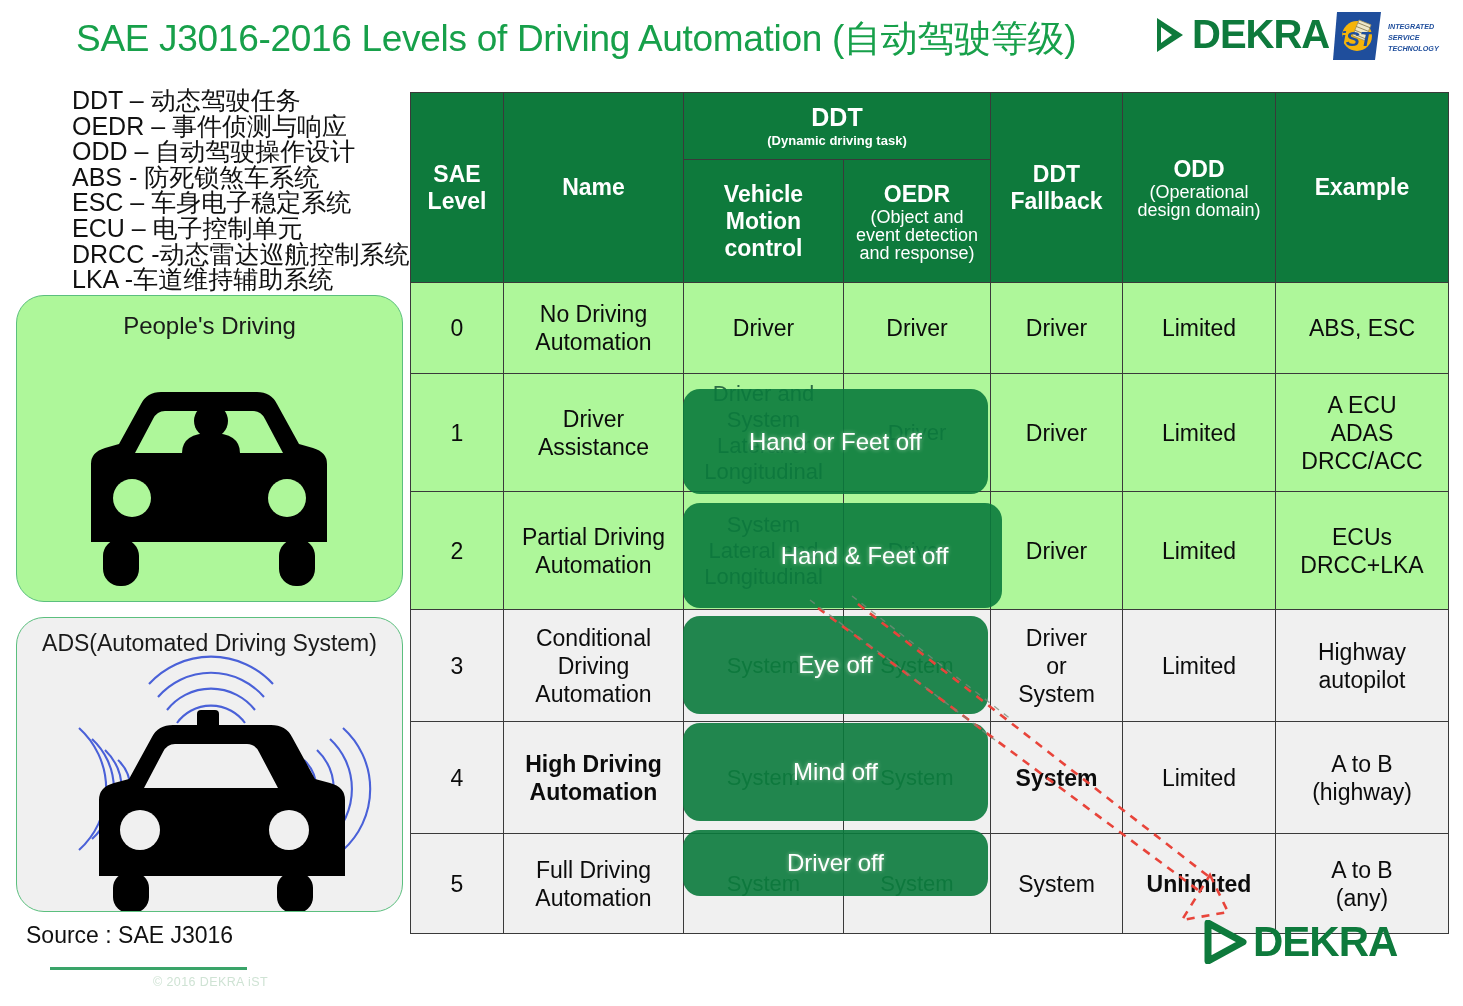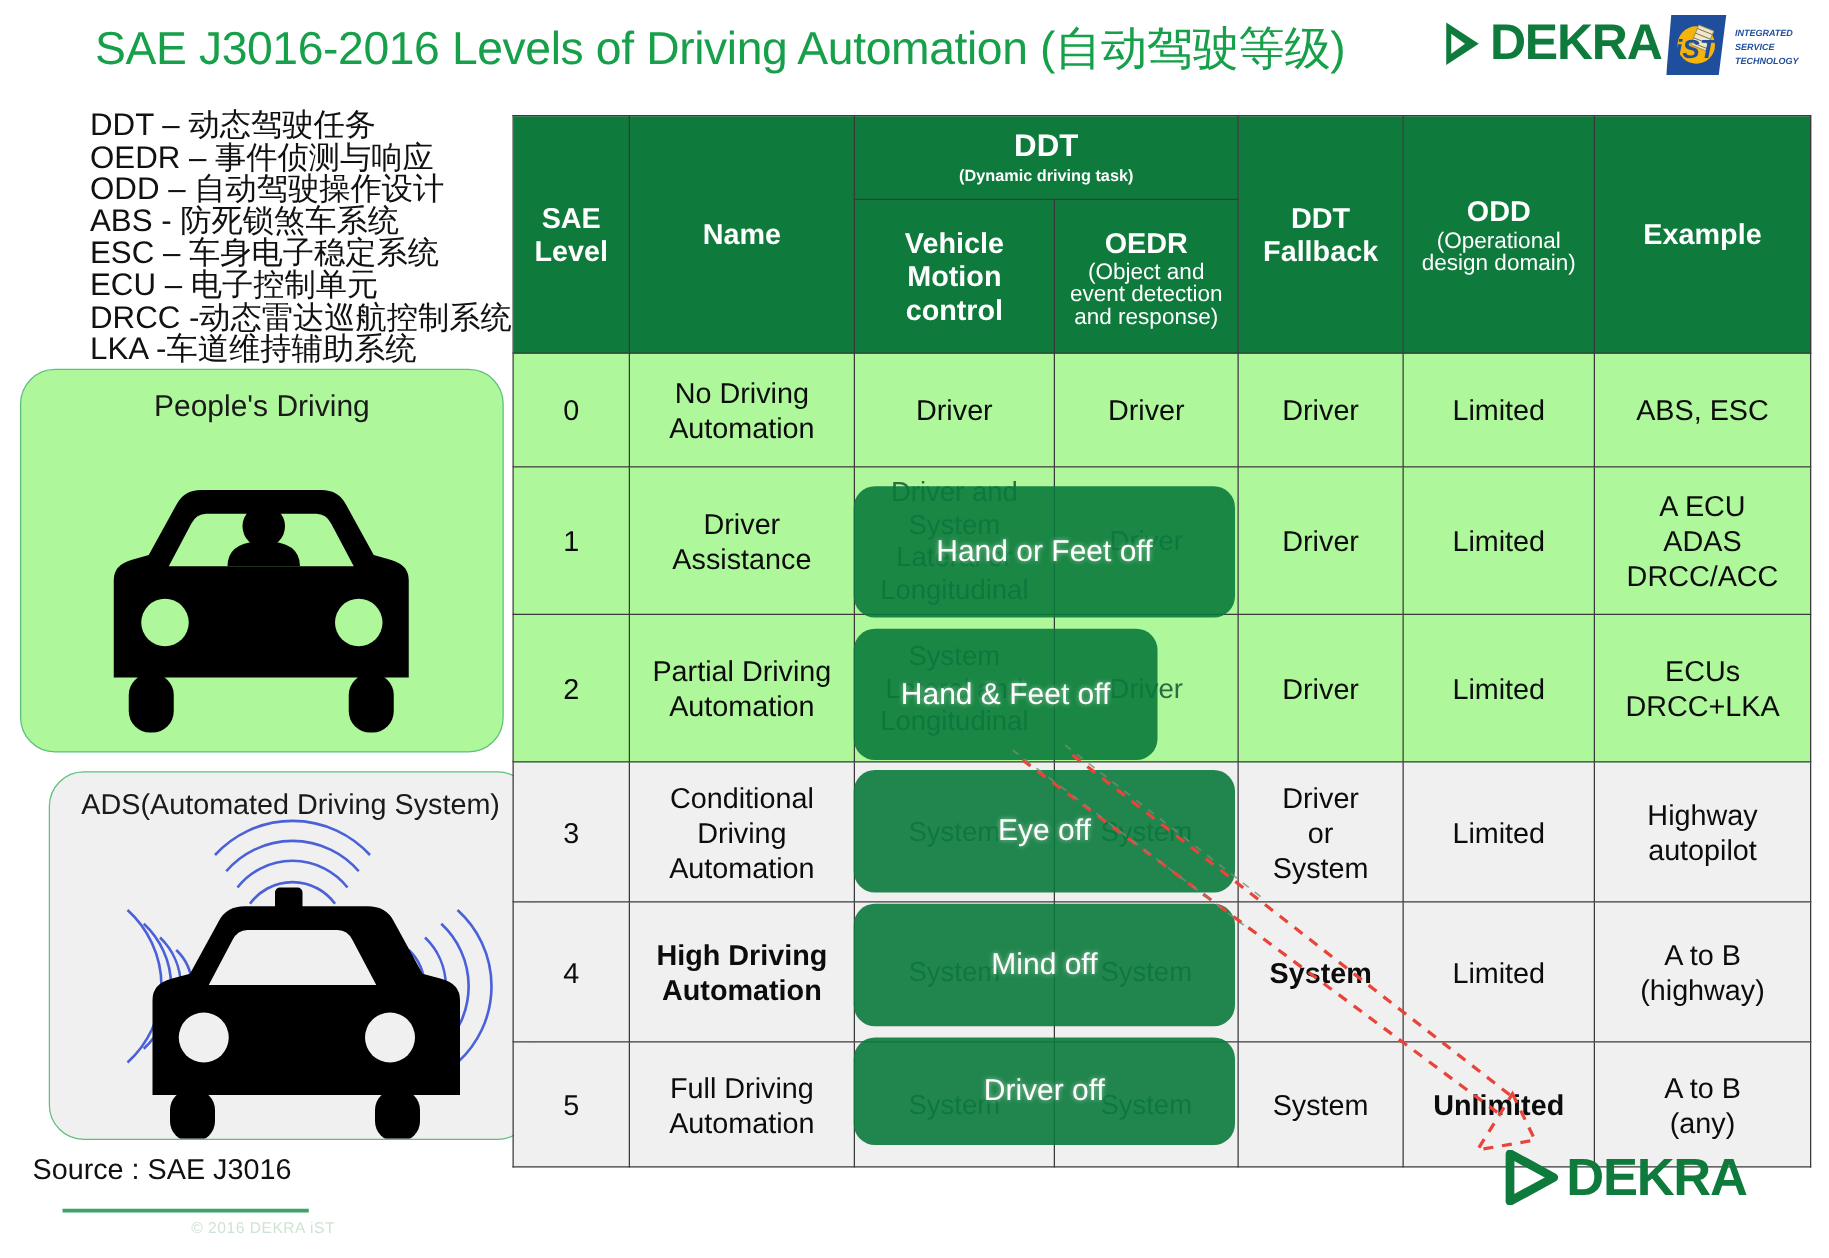--- a/index.html
+++ b/index.html
@@ -74,21 +74,20 @@
   }
   #card-people {
     left: 16px; top: 295px;
     width: 385px; height: 305px;
     background: #AEF79A;
   }
   #card-ads {
     left: 16px; top: 617px;
     width: 385px; height: 293px;
     background: #F0F0F0;
-    margin-left: 23px;
   }
   .card-label {
     position: absolute;
     width: 100%;
     text-align: center;
     font-size: 24px;
     color: #1a1a1a;
     top: 16px;
   }
   #card-ads .card-label { font-size: 23px; top: 12px; }
@@ -376,24 +375,24 @@
           <td class="ghost" style="font-size: 22px; line-height: 26px; white-space: pre-line;">System</td>
           <td style="white-space: pre-line;">System</td>
           <td class="bold-cell" style="white-space: pre-line;">Unlimited</td>
           <td style="white-space: pre-line;">A to B
 (any)</td>
         </tr>
       </tbody>
   </table>
 
   <div class="overlay" style="left:273px; top:297px; width:305px; height:105px;">Hand or Feet off</div>
-  <div class="overlay" style="left:273px; top:411px; width:243px; height:105px;">Hand &amp; Feet off</div>
+  <div class="overlay" style="left:273px; top:411px; width:275px; height:105px;padding-left:44px;">Hand &amp; Feet off</div>
   <div class="overlay" style="left:273px; top:524px; width:305px; height:98px;">Eye off</div>
   <div class="overlay" style="left:273px; top:631px; width:305px; height:98px;">Mind off</div>
-  <div class="overlay" style="left:273px; top:738px; width:305px; height:86px;">Driver off</div>
+  <div class="overlay" style="left:273px; top:738px; width:305px; height:66px;">Driver off</div>
 </div>
 
 <svg id="red-arrow" viewBox="0 0 460 345">
   <g stroke="#E8443A" stroke-width="2.6" fill="none" stroke-dasharray="8 7">
     <path d="M28 18 L408 300"></path>
     <path d="M68 14 L418 286"></path>
     <path d="M420 285 L438 322 L392 330 Z"></path>
   </g>
   <g stroke="#7a8a7a" stroke-width="1.4" fill="none" stroke-dasharray="6 6" opacity="0.75">
     <path d="M20 10 L205 150"></path>

